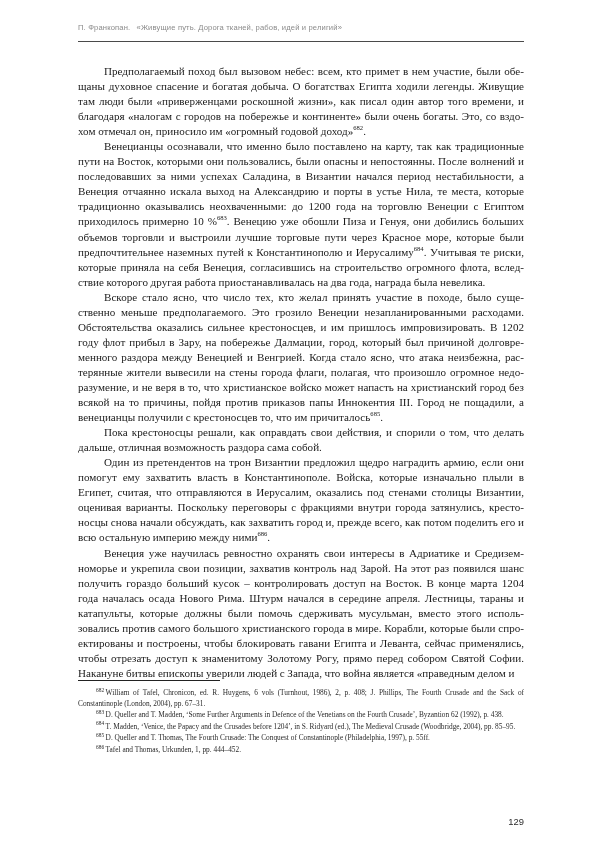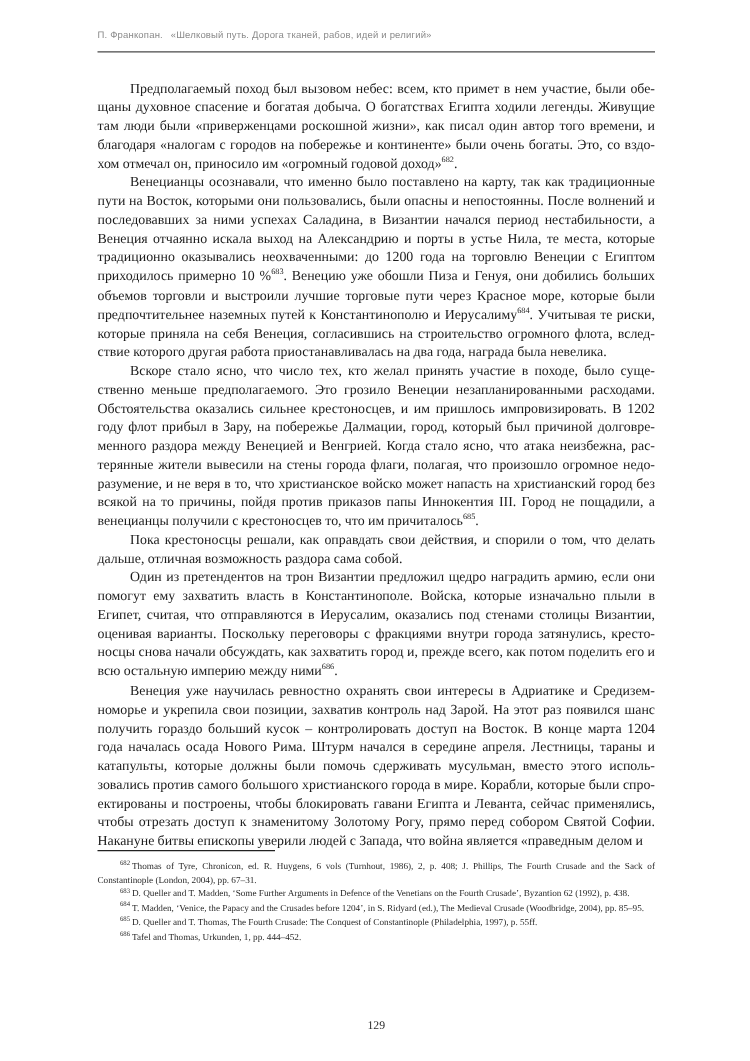--- a/index.html
+++ b/index.html
@@ -99,34 +99,34 @@
     margin-right: 1.5px;
   }
   .it { }
 
   
   .folio {
     position: absolute;
     top: 816px;
     left: 78px;
     width: 446px;
-    text-align: center;
-    font-family: Liberation Serif, serif;
+    text-align: right;
+    font-family: Liberation Sans, sans-serif;
     font-size: 9.4px;
     color: #2b2b2b;
   }
 </style>
 </head>
 <body>
 
 <div class="page">
 
   <div class="running-head">
     <span class="author">П.  Франкопан.</span>
-    <span>«Шелковый путь. Дорога тканей, рабов, идей и религий»</span>
+    <span>«Живущие путь. Дорога тканей, рабов, идей и религий»</span>
   </div>
   <div class="header-rule"></div>
 
   <div class="body-col">
     <p class="para">
       <span>Предполагаемый поход был вызовом небес: всем, кто примет в нем участие, были обе­щаны духовное спасение и богатая добыча. О богатствах Египта ходили легенды. Живущие там люди были «приверженцами роскошной жизни», как писал один автор того времени, и благодаря «налогам с городов на побережье и континенте» были очень богаты. Это, со вздо­хом отмечал он, приносило им «огромный годовой доход»</span><sup class="fn-ref">682</sup><span>.</span>
     </p>
     <p class="para">
       <span>Венецианцы осознавали, что именно было поставлено на карту, так как традиционные пути на Восток, которыми они пользовались, были опасны и непостоянны. После волнений и последовавших за ними успехах Саладина, в Византии начался период нестабильности, а Венеция отчаянно искала выход на Александрию и порты в устье Нила, те места, которые традиционно оказывались неохваченными: до 1200 года на торговлю Венеции с Египтом приходилось примерно 10 %</span><sup class="fn-ref">683</sup><span>. Венецию уже обошли Пиза и Генуя, они добились больших объемов торговли и выстроили лучшие торговые пути через Красное море, которые были предпочтительнее наземных путей к Константинополю и Иерусалиму</span><sup class="fn-ref">684</sup><span>. Учитывая те риски, которые приняла на себя Венеция, согласившись на строительство огромного флота, вслед­ствие которого другая работа приостанавливалась на два года, награда была невелика.</span>
     </p>
@@ -140,21 +140,21 @@
       <span>Один из претендентов на трон Византии предложил щедро наградить армию, если они помогут ему захватить власть в Константинополе. Войска, которые изначально плыли в Египет, считая, что отправляются в Иерусалим, оказались под стенами столицы Византии, оценивая варианты. Поскольку переговоры с фракциями внутри города затянулись, кресто­носцы снова начали обсуждать, как захватить город и, прежде всего, как потом поделить его и всю остальную империю между ними</span><sup class="fn-ref">686</sup><span>.</span>
     </p>
     <p class="para">
       <span>Венеция уже научилась ревностно охранять свои интересы в Адриатике и Средизем­номорье и укрепила свои позиции, захватив контроль над Зарой. На этот раз появился шанс получить гораздо больший кусок – контролировать доступ на Восток. В конце марта 1204 года началась осада Нового Рима. Штурм начался в середине апреля. Лестницы, тараны и катапульты, которые должны были помочь сдерживать мусульман, вместо этого исполь­зовались против самого большого христианского города в мире. Корабли, которые были спро­ектированы и построены, чтобы блокировать гавани Египта и Леванта, сейчас применялись, чтобы отрезать доступ к знаменитому Золотому Рогу, прямо перед собором Святой Софии. Накануне битвы епископы уверили людей с Запада, что война является «праведным делом и</span>
     </p>
   </div>
 
   <div class="fn-rule"></div>
 
   <div class="footnotes" id="footnotes">
-      <p class="footnote"><sup>682</sup><span>Thomas of Tyre, </span><span class="it">Chronicon</span><span>, ed. R. Huygens, 6 vols (Turnhout, 1986), 2, p. 408; J. Phillips, </span><span class="it">The Fourth Crusade and the Sack of Constantinople</span><span> (London, 2004), pp. 67–31.</span></p>
+      <p class="footnote"><sup>682</sup><span>William of Tafel, </span><span class="it">Chronicon</span><span>, ed. R. Huygens, 6 vols (Turnhout, 1986), 2, p. 408; J. Phillips, </span><span class="it">The Fourth Crusade and the Sack of Constantinople</span><span> (London, 2004), pp. 67–31.</span></p>
       <p class="footnote"><sup>683</sup><span>D. Queller and T. Madden, ‘Some Further Arguments in Defence of the Venetians on the Fourth Crusade’, </span><span class="it">Byzantion</span><span> 62 (1992), p. 438.</span></p>
       <p class="footnote"><sup>684</sup><span>T. Madden, ‘Venice, the Papacy and the Crusades before 1204’, in S. Ridyard (ed.), </span><span class="it">The Medieval Crusade</span><span> (Woodbridge, 2004), pp. 85–95.</span></p>
       <p class="footnote"><sup>685</sup><span>D. Queller and T. Thomas, </span><span class="it">The Fourth Crusade: The Conquest of Constantinople</span><span> (Philadelphia, 1997), p. 55ff.</span></p>
       <p class="footnote"><sup>686</sup><span>Tafel and Thomas, </span><span class="it">Urkunden</span><span>, 1, pp. 444–452.</span></p>
     </div>
 
   <div class="folio">129</div>
 
 </div>
 

